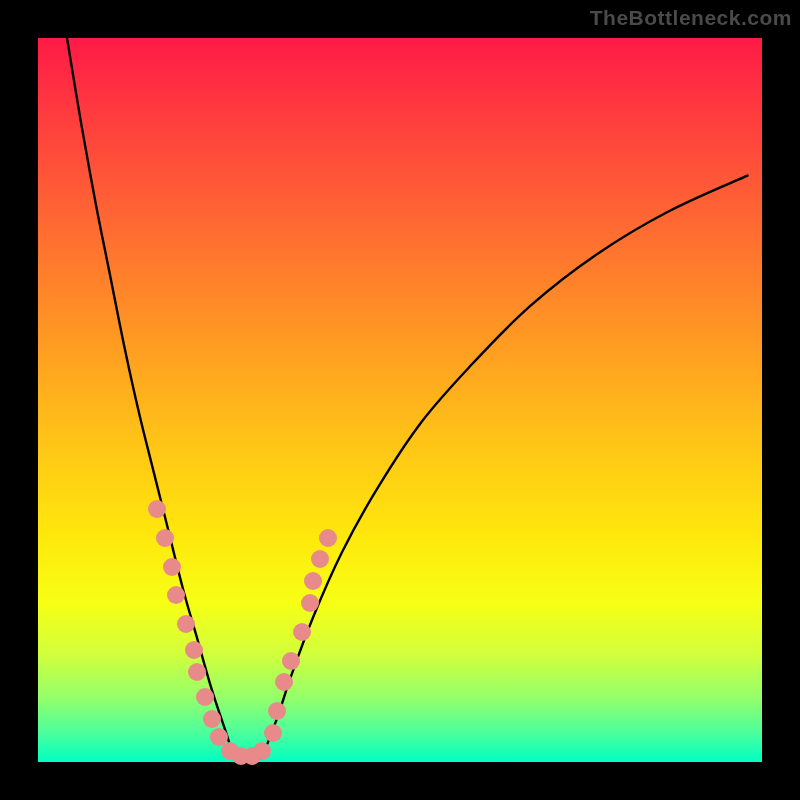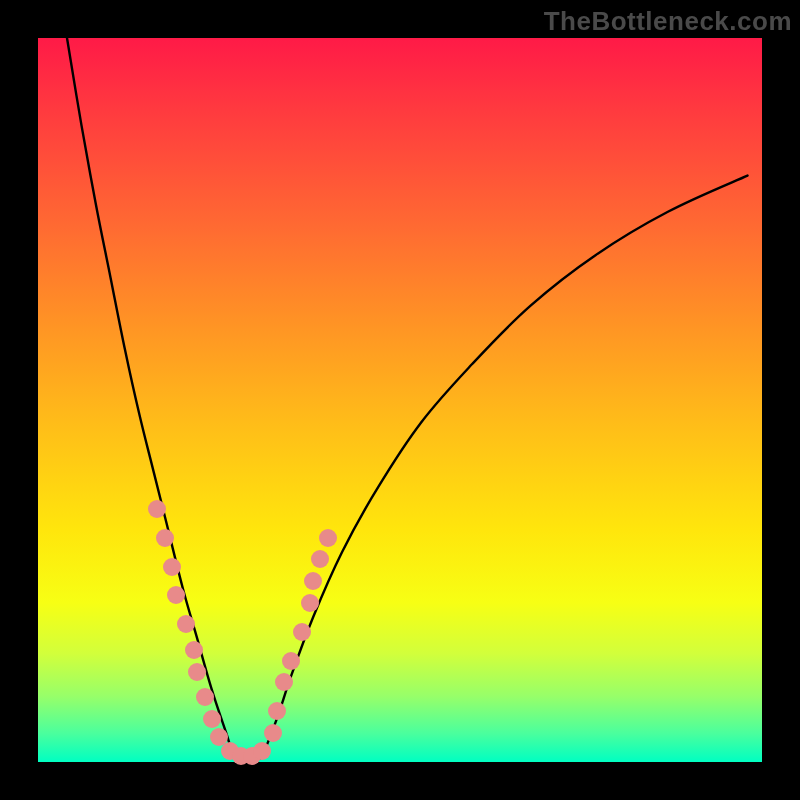--- a/index.html
+++ b/index.html
@@ -35,21 +35,21 @@
       #d2ff3b 85%,
       #96ff6a 91%,
       #4bff9d 96%,
       #00ffc2 100%
     );
   }
   .watermark {
     position: absolute;
     top: 6px;
     right: 8px;
-    font-size: 26px;
+    font-size: 21px;
     font-weight: 600;
     color: #4a4a4a;
     letter-spacing: 0.5px;
     user-select: none;
   }
   svg.curve {
     position: absolute;
     left: 0;
     top: 0;
     width: 724px;

